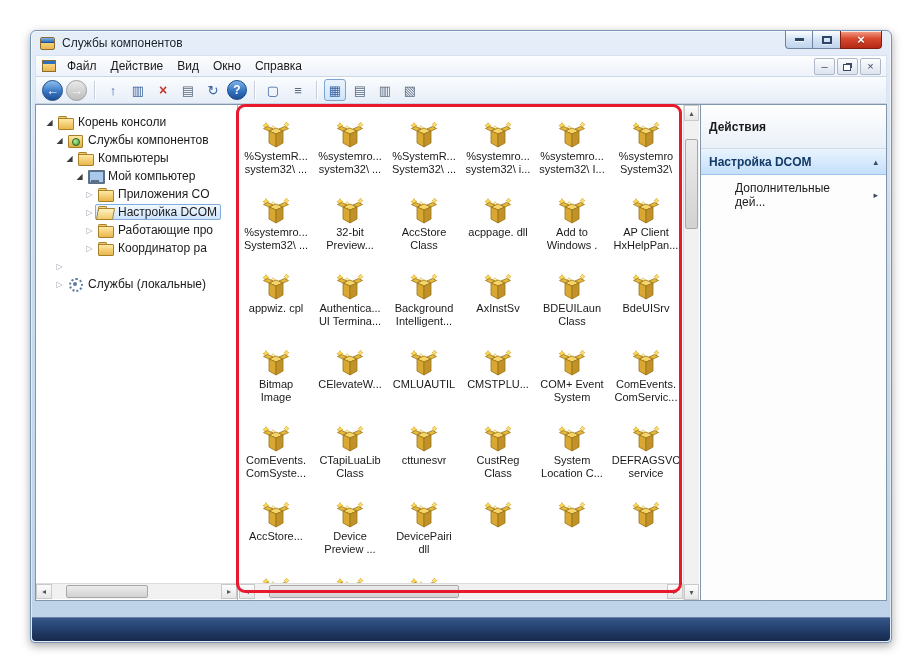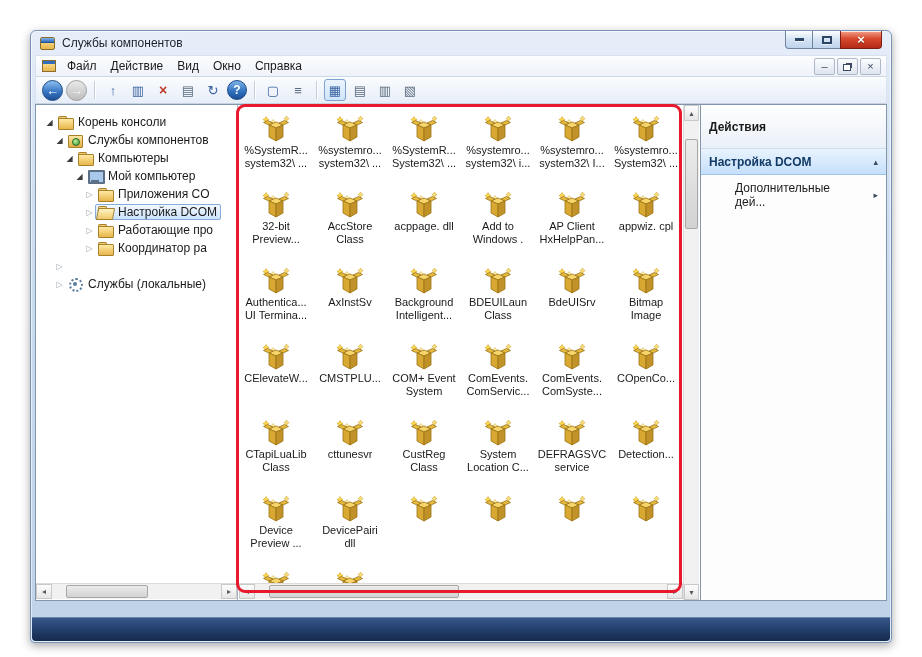--- a/index.html
+++ b/index.html
@@ -108,21 +108,21 @@
   .ticon.events::after { content:""; position:absolute; left:5px; top:3px; width:6px; height:7px;
     background:repeating-linear-gradient(#7e94b4 0 1px, transparent 1px 3px); }
   .ticon.services::before { content:""; position:absolute; left:2px; top:1px; width:10px; height:10px;
     border:2px dotted #5b7a9d; border-radius:50%; }
   .ticon.services::after { content:""; position:absolute; left:6px; top:5px; width:4px; height:4px;
     background:#5b7a9d; border-radius:50%; }
 
   
   .center-panel { position:absolute; left:203px; top:0; bottom:0; width:444px; background:#fff; overflow:hidden; }
   .grid-viewport { position:absolute; left:0; top:0; width:444px; height:480px; overflow:hidden; }
-  .grid { display:grid; grid-template-columns:repeat(6,74px); grid-auto-rows:76px; padding-top:5px; }
+  .grid { display:grid; grid-template-columns:repeat(6,74px); grid-auto-rows:76px; padding-top:11px; }
   .cell { display:flex; flex-direction:column; align-items:center; padding-top:5px; cursor:default; }
   .box-icon { width:32px; height:27px; flex:none; }
   .cl1, .cl2 { font-size:11px; line-height:13px; max-width:72px; white-space:nowrap; overflow:hidden; text-align:center; }
   .cl1 { margin-top:2px; }
 
   
   .sb-btn { width:16px; height:100%; background:linear-gradient(#fdfdfd,#e6e6e6); border:1px solid #c9c9c9;
     display:flex; align-items:center; justify-content:center; color:#50575e; font-size:8px; flex:none; }
   .sb-track { flex:1; position:relative; }
   .sb-thumb { position:absolute; background:linear-gradient(#ececec,#d2d2d2); border:1px solid #a8a8a8; border-radius:2px; }
@@ -429,20 +429,36 @@
                   <polygon points="9,10 3.5,7.5 7.5,5.5 13,8" fill="#e6b93f" stroke="#9a7413" stroke-width="0.8"></polygon>
                   <polygon points="23,10 28.5,7.5 24.5,5.5 19,8" fill="#e6b93f" stroke="#9a7413" stroke-width="0.8"></polygon>
                   <polygon points="9,10 16,13 16,26 9,22" fill="#d9a833" stroke="#9a7413" stroke-width="0.8"></polygon>
                   <polygon points="23,10 16,13 16,26 23,22" fill="#c2922a" stroke="#9a7413" stroke-width="0.8"></polygon>
                 </svg>
               </span>
               <span class="cl1">%systemro...</span>
               <span class="cl2">system32\ I...</span>
             </div>
 
+            <div class="cell">
+              <span class="box-icon">
+                <svg viewBox="0 0 32 27" width="32" height="27" aria-hidden="true">
+                  <path d="M6 1.5 l1.1 2 2 1.1 -2 1.1 -1.1 2 -1.1 -2 -2 -1.1 2 -1.1 z" fill="#ffd84d" stroke="#c79a17" stroke-width="0.5"></path>
+                  <path d="M26.5 1 l0.9 1.7 1.7 0.9 -1.7 0.9 -0.9 1.7 -0.9 -1.7 -1.7 -0.9 1.7 -0.9 z" fill="#ffe27a" stroke="#c79a17" stroke-width="0.5"></path>
+                  <path d="M13 4.5 l0.8 1.4 1.4 0.8 -1.4 0.8 -0.8 1.4 -0.8 -1.4 -1.4 -0.8 1.4 -0.8 z" fill="#fff0b0" stroke="#c79a17" stroke-width="0.4"></path>
+                  <polygon points="9,10 16,7 23,10 16,13" fill="#f7d56b" stroke="#9a7413" stroke-width="0.8"></polygon>
+                  <polygon points="9,10 3.5,7.5 7.5,5.5 13,8" fill="#e6b93f" stroke="#9a7413" stroke-width="0.8"></polygon>
+                  <polygon points="23,10 28.5,7.5 24.5,5.5 19,8" fill="#e6b93f" stroke="#9a7413" stroke-width="0.8"></polygon>
+                  <polygon points="9,10 16,13 16,26 9,22" fill="#d9a833" stroke="#9a7413" stroke-width="0.8"></polygon>
+                  <polygon points="23,10 16,13 16,26 23,22" fill="#c2922a" stroke="#9a7413" stroke-width="0.8"></polygon>
+                </svg>
+              </span>
+              <span class="cl1">%systemro</span>
+              <span class="cl2">System32\</span>
+            </div>
 
             <div class="cell">
               <span class="box-icon">
                 <svg viewBox="0 0 32 27" width="32" height="27" aria-hidden="true">
                   <path d="M6 1.5 l1.1 2 2 1.1 -2 1.1 -1.1 2 -1.1 -2 -2 -1.1 2 -1.1 z" fill="#ffd84d" stroke="#c79a17" stroke-width="0.5"></path>
                   <path d="M26.5 1 l0.9 1.7 1.7 0.9 -1.7 0.9 -0.9 1.7 -0.9 -1.7 -1.7 -0.9 1.7 -0.9 z" fill="#ffe27a" stroke="#c79a17" stroke-width="0.5"></path>
                   <path d="M13 4.5 l0.8 1.4 1.4 0.8 -1.4 0.8 -0.8 1.4 -0.8 -1.4 -1.4 -0.8 1.4 -0.8 z" fill="#fff0b0" stroke="#c79a17" stroke-width="0.4"></path>
                   <polygon points="9,10 16,7 23,10 16,13" fill="#f7d56b" stroke="#9a7413" stroke-width="0.8"></polygon>
                   <polygon points="9,10 3.5,7.5 7.5,5.5 13,8" fill="#e6b93f" stroke="#9a7413" stroke-width="0.8"></polygon>
                   <polygon points="23,10 28.5,7.5 24.5,5.5 19,8" fill="#e6b93f" stroke="#9a7413" stroke-width="0.8"></polygon>
@@ -580,54 +596,54 @@
                   <path d="M6 1.5 l1.1 2 2 1.1 -2 1.1 -1.1 2 -1.1 -2 -2 -1.1 2 -1.1 z" fill="#ffd84d" stroke="#c79a17" stroke-width="0.5"></path>
                   <path d="M26.5 1 l0.9 1.7 1.7 0.9 -1.7 0.9 -0.9 1.7 -0.9 -1.7 -1.7 -0.9 1.7 -0.9 z" fill="#ffe27a" stroke="#c79a17" stroke-width="0.5"></path>
                   <path d="M13 4.5 l0.8 1.4 1.4 0.8 -1.4 0.8 -0.8 1.4 -0.8 -1.4 -1.4 -0.8 1.4 -0.8 z" fill="#fff0b0" stroke="#c79a17" stroke-width="0.4"></path>
                   <polygon points="9,10 16,7 23,10 16,13" fill="#f7d56b" stroke="#9a7413" stroke-width="0.8"></polygon>
                   <polygon points="9,10 3.5,7.5 7.5,5.5 13,8" fill="#e6b93f" stroke="#9a7413" stroke-width="0.8"></polygon>
                   <polygon points="23,10 28.5,7.5 24.5,5.5 19,8" fill="#e6b93f" stroke="#9a7413" stroke-width="0.8"></polygon>
                   <polygon points="9,10 16,13 16,26 9,22" fill="#d9a833" stroke="#9a7413" stroke-width="0.8"></polygon>
                   <polygon points="23,10 16,13 16,26 23,22" fill="#c2922a" stroke="#9a7413" stroke-width="0.8"></polygon>
                 </svg>
               </span>
-              <span class="cl1">AxInstSv</span>
-              <span class="cl2"></span>
-            </div>
-
-            <div class="cell">
-              <span class="box-icon">
-                <svg viewBox="0 0 32 27" width="32" height="27" aria-hidden="true">
-                  <path d="M6 1.5 l1.1 2 2 1.1 -2 1.1 -1.1 2 -1.1 -2 -2 -1.1 2 -1.1 z" fill="#ffd84d" stroke="#c79a17" stroke-width="0.5"></path>
-                  <path d="M26.5 1 l0.9 1.7 1.7 0.9 -1.7 0.9 -0.9 1.7 -0.9 -1.7 -1.7 -0.9 1.7 -0.9 z" fill="#ffe27a" stroke="#c79a17" stroke-width="0.5"></path>
-                  <path d="M13 4.5 l0.8 1.4 1.4 0.8 -1.4 0.8 -0.8 1.4 -0.8 -1.4 -1.4 -0.8 1.4 -0.8 z" fill="#fff0b0" stroke="#c79a17" stroke-width="0.4"></path>
-                  <polygon points="9,10 16,7 23,10 16,13" fill="#f7d56b" stroke="#9a7413" stroke-width="0.8"></polygon>
-                  <polygon points="9,10 3.5,7.5 7.5,5.5 13,8" fill="#e6b93f" stroke="#9a7413" stroke-width="0.8"></polygon>
-                  <polygon points="23,10 28.5,7.5 24.5,5.5 19,8" fill="#e6b93f" stroke="#9a7413" stroke-width="0.8"></polygon>
-                  <polygon points="9,10 16,13 16,26 9,22" fill="#d9a833" stroke="#9a7413" stroke-width="0.8"></polygon>
-                  <polygon points="23,10 16,13 16,26 23,22" fill="#c2922a" stroke="#9a7413" stroke-width="0.8"></polygon>
-                </svg>
-              </span>
               <span class="cl1">Background</span>
               <span class="cl2">Intelligent...</span>
             </div>
 
             <div class="cell">
               <span class="box-icon">
                 <svg viewBox="0 0 32 27" width="32" height="27" aria-hidden="true">
                   <path d="M6 1.5 l1.1 2 2 1.1 -2 1.1 -1.1 2 -1.1 -2 -2 -1.1 2 -1.1 z" fill="#ffd84d" stroke="#c79a17" stroke-width="0.5"></path>
                   <path d="M26.5 1 l0.9 1.7 1.7 0.9 -1.7 0.9 -0.9 1.7 -0.9 -1.7 -1.7 -0.9 1.7 -0.9 z" fill="#ffe27a" stroke="#c79a17" stroke-width="0.5"></path>
                   <path d="M13 4.5 l0.8 1.4 1.4 0.8 -1.4 0.8 -0.8 1.4 -0.8 -1.4 -1.4 -0.8 1.4 -0.8 z" fill="#fff0b0" stroke="#c79a17" stroke-width="0.4"></path>
                   <polygon points="9,10 16,7 23,10 16,13" fill="#f7d56b" stroke="#9a7413" stroke-width="0.8"></polygon>
                   <polygon points="9,10 3.5,7.5 7.5,5.5 13,8" fill="#e6b93f" stroke="#9a7413" stroke-width="0.8"></polygon>
                   <polygon points="23,10 28.5,7.5 24.5,5.5 19,8" fill="#e6b93f" stroke="#9a7413" stroke-width="0.8"></polygon>
                   <polygon points="9,10 16,13 16,26 9,22" fill="#d9a833" stroke="#9a7413" stroke-width="0.8"></polygon>
                   <polygon points="23,10 16,13 16,26 23,22" fill="#c2922a" stroke="#9a7413" stroke-width="0.8"></polygon>
                 </svg>
               </span>
+              <span class="cl1">AxInstSv</span>
+              <span class="cl2"></span>
+            </div>
+
+            <div class="cell">
+              <span class="box-icon">
+                <svg viewBox="0 0 32 27" width="32" height="27" aria-hidden="true">
+                  <path d="M6 1.5 l1.1 2 2 1.1 -2 1.1 -1.1 2 -1.1 -2 -2 -1.1 2 -1.1 z" fill="#ffd84d" stroke="#c79a17" stroke-width="0.5"></path>
+                  <path d="M26.5 1 l0.9 1.7 1.7 0.9 -1.7 0.9 -0.9 1.7 -0.9 -1.7 -1.7 -0.9 1.7 -0.9 z" fill="#ffe27a" stroke="#c79a17" stroke-width="0.5"></path>
+                  <path d="M13 4.5 l0.8 1.4 1.4 0.8 -1.4 0.8 -0.8 1.4 -0.8 -1.4 -1.4 -0.8 1.4 -0.8 z" fill="#fff0b0" stroke="#c79a17" stroke-width="0.4"></path>
+                  <polygon points="9,10 16,7 23,10 16,13" fill="#f7d56b" stroke="#9a7413" stroke-width="0.8"></polygon>
+                  <polygon points="9,10 3.5,7.5 7.5,5.5 13,8" fill="#e6b93f" stroke="#9a7413" stroke-width="0.8"></polygon>
+                  <polygon points="23,10 28.5,7.5 24.5,5.5 19,8" fill="#e6b93f" stroke="#9a7413" stroke-width="0.8"></polygon>
+                  <polygon points="9,10 16,13 16,26 9,22" fill="#d9a833" stroke="#9a7413" stroke-width="0.8"></polygon>
+                  <polygon points="23,10 16,13 16,26 23,22" fill="#c2922a" stroke="#9a7413" stroke-width="0.8"></polygon>
+                </svg>
+              </span>
               <span class="cl1">BDEUILaun</span>
               <span class="cl2">Class</span>
             </div>
 
             <div class="cell">
               <span class="box-icon">
                 <svg viewBox="0 0 32 27" width="32" height="27" aria-hidden="true">
                   <path d="M6 1.5 l1.1 2 2 1.1 -2 1.1 -1.1 2 -1.1 -2 -2 -1.1 2 -1.1 z" fill="#ffd84d" stroke="#c79a17" stroke-width="0.5"></path>
                   <path d="M26.5 1 l0.9 1.7 1.7 0.9 -1.7 0.9 -0.9 1.7 -0.9 -1.7 -1.7 -0.9 1.7 -0.9 z" fill="#ffe27a" stroke="#c79a17" stroke-width="0.5"></path>
                   <path d="M13 4.5 l0.8 1.4 1.4 0.8 -1.4 0.8 -0.8 1.4 -0.8 -1.4 -1.4 -0.8 1.4 -0.8 z" fill="#fff0b0" stroke="#c79a17" stroke-width="0.4"></path>
@@ -670,20 +686,36 @@
                   <polygon points="9,10 3.5,7.5 7.5,5.5 13,8" fill="#e6b93f" stroke="#9a7413" stroke-width="0.8"></polygon>
                   <polygon points="23,10 28.5,7.5 24.5,5.5 19,8" fill="#e6b93f" stroke="#9a7413" stroke-width="0.8"></polygon>
                   <polygon points="9,10 16,13 16,26 9,22" fill="#d9a833" stroke="#9a7413" stroke-width="0.8"></polygon>
                   <polygon points="23,10 16,13 16,26 23,22" fill="#c2922a" stroke="#9a7413" stroke-width="0.8"></polygon>
                 </svg>
               </span>
               <span class="cl1">CElevateW...</span>
               <span class="cl2"></span>
             </div>
 
+            <div class="cell">
+              <span class="box-icon">
+                <svg viewBox="0 0 32 27" width="32" height="27" aria-hidden="true">
+                  <path d="M6 1.5 l1.1 2 2 1.1 -2 1.1 -1.1 2 -1.1 -2 -2 -1.1 2 -1.1 z" fill="#ffd84d" stroke="#c79a17" stroke-width="0.5"></path>
+                  <path d="M26.5 1 l0.9 1.7 1.7 0.9 -1.7 0.9 -0.9 1.7 -0.9 -1.7 -1.7 -0.9 1.7 -0.9 z" fill="#ffe27a" stroke="#c79a17" stroke-width="0.5"></path>
+                  <path d="M13 4.5 l0.8 1.4 1.4 0.8 -1.4 0.8 -0.8 1.4 -0.8 -1.4 -1.4 -0.8 1.4 -0.8 z" fill="#fff0b0" stroke="#c79a17" stroke-width="0.4"></path>
+                  <polygon points="9,10 16,7 23,10 16,13" fill="#f7d56b" stroke="#9a7413" stroke-width="0.8"></polygon>
+                  <polygon points="9,10 3.5,7.5 7.5,5.5 13,8" fill="#e6b93f" stroke="#9a7413" stroke-width="0.8"></polygon>
+                  <polygon points="23,10 28.5,7.5 24.5,5.5 19,8" fill="#e6b93f" stroke="#9a7413" stroke-width="0.8"></polygon>
+                  <polygon points="9,10 16,13 16,26 9,22" fill="#d9a833" stroke="#9a7413" stroke-width="0.8"></polygon>
+                  <polygon points="23,10 16,13 16,26 23,22" fill="#c2922a" stroke="#9a7413" stroke-width="0.8"></polygon>
+                </svg>
+              </span>
+              <span class="cl1">CMLUAUTIL</span>
+              <span class="cl2"></span>
+            </div>
 
             <div class="cell">
               <span class="box-icon">
                 <svg viewBox="0 0 32 27" width="32" height="27" aria-hidden="true">
                   <path d="M6 1.5 l1.1 2 2 1.1 -2 1.1 -1.1 2 -1.1 -2 -2 -1.1 2 -1.1 z" fill="#ffd84d" stroke="#c79a17" stroke-width="0.5"></path>
                   <path d="M26.5 1 l0.9 1.7 1.7 0.9 -1.7 0.9 -0.9 1.7 -0.9 -1.7 -1.7 -0.9 1.7 -0.9 z" fill="#ffe27a" stroke="#c79a17" stroke-width="0.5"></path>
                   <path d="M13 4.5 l0.8 1.4 1.4 0.8 -1.4 0.8 -0.8 1.4 -0.8 -1.4 -1.4 -0.8 1.4 -0.8 z" fill="#fff0b0" stroke="#c79a17" stroke-width="0.4"></path>
                   <polygon points="9,10 16,7 23,10 16,13" fill="#f7d56b" stroke="#9a7413" stroke-width="0.8"></polygon>
                   <polygon points="9,10 3.5,7.5 7.5,5.5 13,8" fill="#e6b93f" stroke="#9a7413" stroke-width="0.8"></polygon>
                   <polygon points="23,10 28.5,7.5 24.5,5.5 19,8" fill="#e6b93f" stroke="#9a7413" stroke-width="0.8"></polygon>
@@ -739,36 +771,20 @@
                   <polygon points="9,10 3.5,7.5 7.5,5.5 13,8" fill="#e6b93f" stroke="#9a7413" stroke-width="0.8"></polygon>
                   <polygon points="23,10 28.5,7.5 24.5,5.5 19,8" fill="#e6b93f" stroke="#9a7413" stroke-width="0.8"></polygon>
                   <polygon points="9,10 16,13 16,26 9,22" fill="#d9a833" stroke="#9a7413" stroke-width="0.8"></polygon>
                   <polygon points="23,10 16,13 16,26 23,22" fill="#c2922a" stroke="#9a7413" stroke-width="0.8"></polygon>
                 </svg>
               </span>
               <span class="cl1">ComEvents.</span>
               <span class="cl2">ComSyste...</span>
             </div>
 
-            <div class="cell">
-              <span class="box-icon">
-                <svg viewBox="0 0 32 27" width="32" height="27" aria-hidden="true">
-                  <path d="M6 1.5 l1.1 2 2 1.1 -2 1.1 -1.1 2 -1.1 -2 -2 -1.1 2 -1.1 z" fill="#ffd84d" stroke="#c79a17" stroke-width="0.5"></path>
-                  <path d="M26.5 1 l0.9 1.7 1.7 0.9 -1.7 0.9 -0.9 1.7 -0.9 -1.7 -1.7 -0.9 1.7 -0.9 z" fill="#ffe27a" stroke="#c79a17" stroke-width="0.5"></path>
-                  <path d="M13 4.5 l0.8 1.4 1.4 0.8 -1.4 0.8 -0.8 1.4 -0.8 -1.4 -1.4 -0.8 1.4 -0.8 z" fill="#fff0b0" stroke="#c79a17" stroke-width="0.4"></path>
-                  <polygon points="9,10 16,7 23,10 16,13" fill="#f7d56b" stroke="#9a7413" stroke-width="0.8"></polygon>
-                  <polygon points="9,10 3.5,7.5 7.5,5.5 13,8" fill="#e6b93f" stroke="#9a7413" stroke-width="0.8"></polygon>
-                  <polygon points="23,10 28.5,7.5 24.5,5.5 19,8" fill="#e6b93f" stroke="#9a7413" stroke-width="0.8"></polygon>
-                  <polygon points="9,10 16,13 16,26 9,22" fill="#d9a833" stroke="#9a7413" stroke-width="0.8"></polygon>
-                  <polygon points="23,10 16,13 16,26 23,22" fill="#c2922a" stroke="#9a7413" stroke-width="0.8"></polygon>
-                </svg>
-              </span>
-              <span class="cl1">COpenCo...</span>
-              <span class="cl2"></span>
-            </div>
 
             <div class="cell">
               <span class="box-icon">
                 <svg viewBox="0 0 32 27" width="32" height="27" aria-hidden="true">
                   <path d="M6 1.5 l1.1 2 2 1.1 -2 1.1 -1.1 2 -1.1 -2 -2 -1.1 2 -1.1 z" fill="#ffd84d" stroke="#c79a17" stroke-width="0.5"></path>
                   <path d="M26.5 1 l0.9 1.7 1.7 0.9 -1.7 0.9 -0.9 1.7 -0.9 -1.7 -1.7 -0.9 1.7 -0.9 z" fill="#ffe27a" stroke="#c79a17" stroke-width="0.5"></path>
                   <path d="M13 4.5 l0.8 1.4 1.4 0.8 -1.4 0.8 -0.8 1.4 -0.8 -1.4 -1.4 -0.8 1.4 -0.8 z" fill="#fff0b0" stroke="#c79a17" stroke-width="0.4"></path>
                   <polygon points="9,10 16,7 23,10 16,13" fill="#f7d56b" stroke="#9a7413" stroke-width="0.8"></polygon>
                   <polygon points="9,10 3.5,7.5 7.5,5.5 13,8" fill="#e6b93f" stroke="#9a7413" stroke-width="0.8"></polygon>
                   <polygon points="23,10 28.5,7.5 24.5,5.5 19,8" fill="#e6b93f" stroke="#9a7413" stroke-width="0.8"></polygon>
@@ -854,21 +870,21 @@
                   <path d="M6 1.5 l1.1 2 2 1.1 -2 1.1 -1.1 2 -1.1 -2 -2 -1.1 2 -1.1 z" fill="#ffd84d" stroke="#c79a17" stroke-width="0.5"></path>
                   <path d="M26.5 1 l0.9 1.7 1.7 0.9 -1.7 0.9 -0.9 1.7 -0.9 -1.7 -1.7 -0.9 1.7 -0.9 z" fill="#ffe27a" stroke="#c79a17" stroke-width="0.5"></path>
                   <path d="M13 4.5 l0.8 1.4 1.4 0.8 -1.4 0.8 -0.8 1.4 -0.8 -1.4 -1.4 -0.8 1.4 -0.8 z" fill="#fff0b0" stroke="#c79a17" stroke-width="0.4"></path>
                   <polygon points="9,10 16,7 23,10 16,13" fill="#f7d56b" stroke="#9a7413" stroke-width="0.8"></polygon>
                   <polygon points="9,10 3.5,7.5 7.5,5.5 13,8" fill="#e6b93f" stroke="#9a7413" stroke-width="0.8"></polygon>
                   <polygon points="23,10 28.5,7.5 24.5,5.5 19,8" fill="#e6b93f" stroke="#9a7413" stroke-width="0.8"></polygon>
                   <polygon points="9,10 16,13 16,26 9,22" fill="#d9a833" stroke="#9a7413" stroke-width="0.8"></polygon>
                   <polygon points="23,10 16,13 16,26 23,22" fill="#c2922a" stroke="#9a7413" stroke-width="0.8"></polygon>
                 </svg>
               </span>
-              <span class="cl1">Detection...</span>
+              <span class="cl1">AccStore...</span>
               <span class="cl2"></span>
             </div>
 
             <div class="cell">
               <span class="box-icon">
                 <svg viewBox="0 0 32 27" width="32" height="27" aria-hidden="true">
                   <path d="M6 1.5 l1.1 2 2 1.1 -2 1.1 -1.1 2 -1.1 -2 -2 -1.1 2 -1.1 z" fill="#ffd84d" stroke="#c79a17" stroke-width="0.5"></path>
                   <path d="M26.5 1 l0.9 1.7 1.7 0.9 -1.7 0.9 -0.9 1.7 -0.9 -1.7 -1.7 -0.9 1.7 -0.9 z" fill="#ffe27a" stroke="#c79a17" stroke-width="0.5"></path>
                   <path d="M13 4.5 l0.8 1.4 1.4 0.8 -1.4 0.8 -0.8 1.4 -0.8 -1.4 -1.4 -0.8 1.4 -0.8 z" fill="#fff0b0" stroke="#c79a17" stroke-width="0.4"></path>
                   <polygon points="9,10 16,7 23,10 16,13" fill="#f7d56b" stroke="#9a7413" stroke-width="0.8"></polygon>

